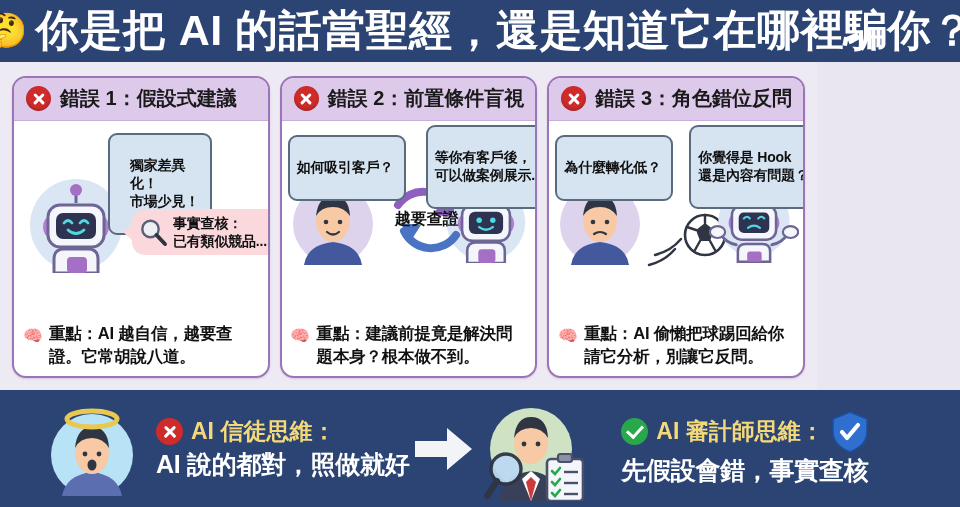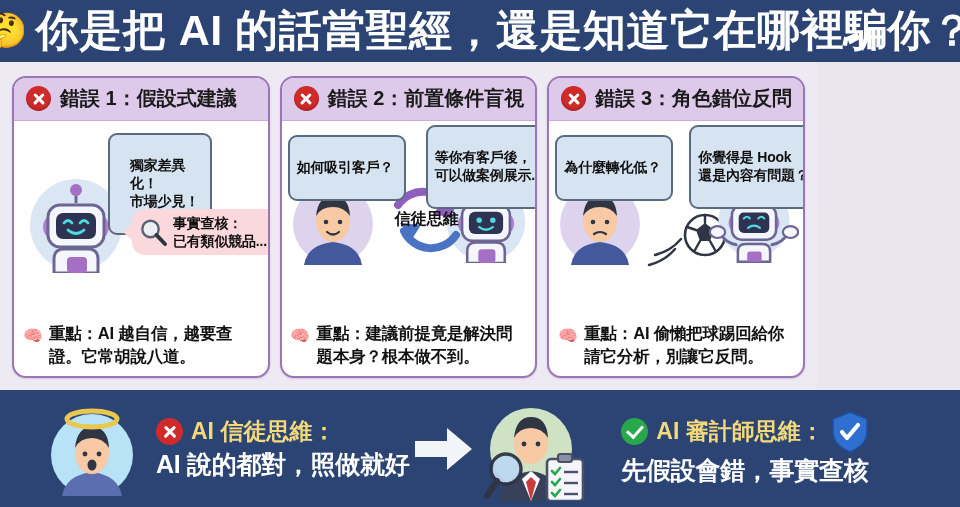--- a/index.html
+++ b/index.html
@@ -209,21 +209,21 @@
         <path d="M26 96 v-14 q0-10 10-10 h24 q10 0 10 10 v14 z" fill="#f4f6fb" stroke="#6d6694" stroke-width="3"></path>
         <rect x="39" y="80" width="20" height="16" rx="4" fill="#a46fc4"></rect>
       </svg>
 
       <svg width="86" height="86" style="position:absolute;left:102px;top:56px;" viewBox="0 0 86 86">
         <path d="M14 28 a30 30 0 0 1 52 4" stroke="#8f5fc0" stroke-width="8" fill="none" stroke-linecap="round"></path>
         <path d="M70 40 l-12 -16 l-9 14 z" fill="#8f5fc0"></path>
         <path d="M72 58 a30 30 0 0 1 -52 -4" stroke="#4a73c4" stroke-width="8" fill="none" stroke-linecap="round"></path>
         <path d="M16 46 l12 16 l9 -14 z" fill="#4a73c4"></path>
       </svg>
-      <div style="position:absolute;left:96px;top:88px;width:98px;text-align:center;font-size:16px;font-weight:bold;color:#111;">信徒思維</div>
+      <div style="position:absolute;left:96px;top:88px;width:98px;text-align:center;font-size:16px;font-weight:bold;color:#111;">越要查證</div>
 
       <div class="bub" style="left:6px;top:14px;width:118px;">
         <span>如何吸引客戶？</span>
         <svg class="tail" style="left:22px;bottom:-17px;" width="26" height="20" viewBox="0 0 26 20">
           <path d="M2 0 L22 0 L4 18 Z" fill="#d6e4f2" stroke="#5a6b80" stroke-width="2.4"></path>
           <path d="M3 0 L21 0" stroke="#d6e4f2" stroke-width="4"></path>
         </svg>
       </div>
       <div class="bub" style="left:144px;top:4px;width:140px;">
         <span>等你有客戶後，

